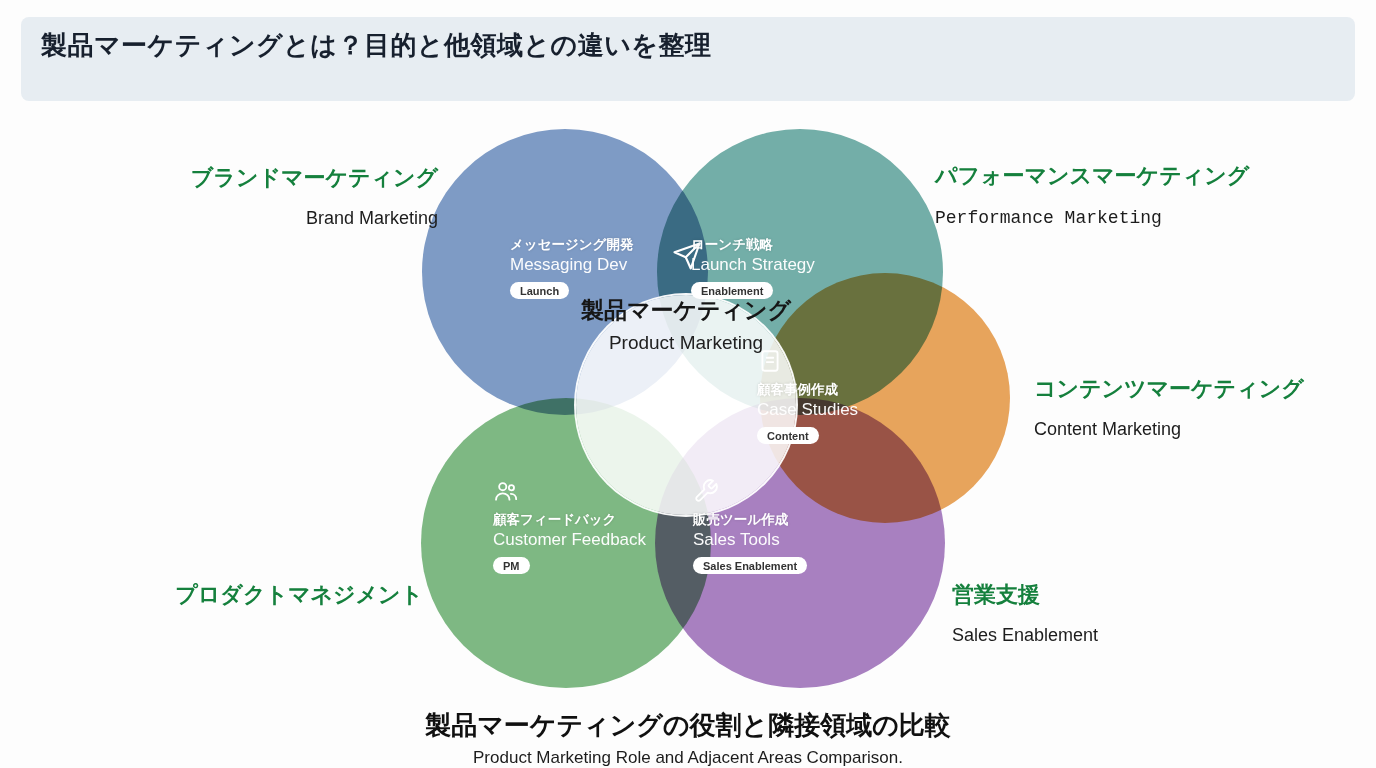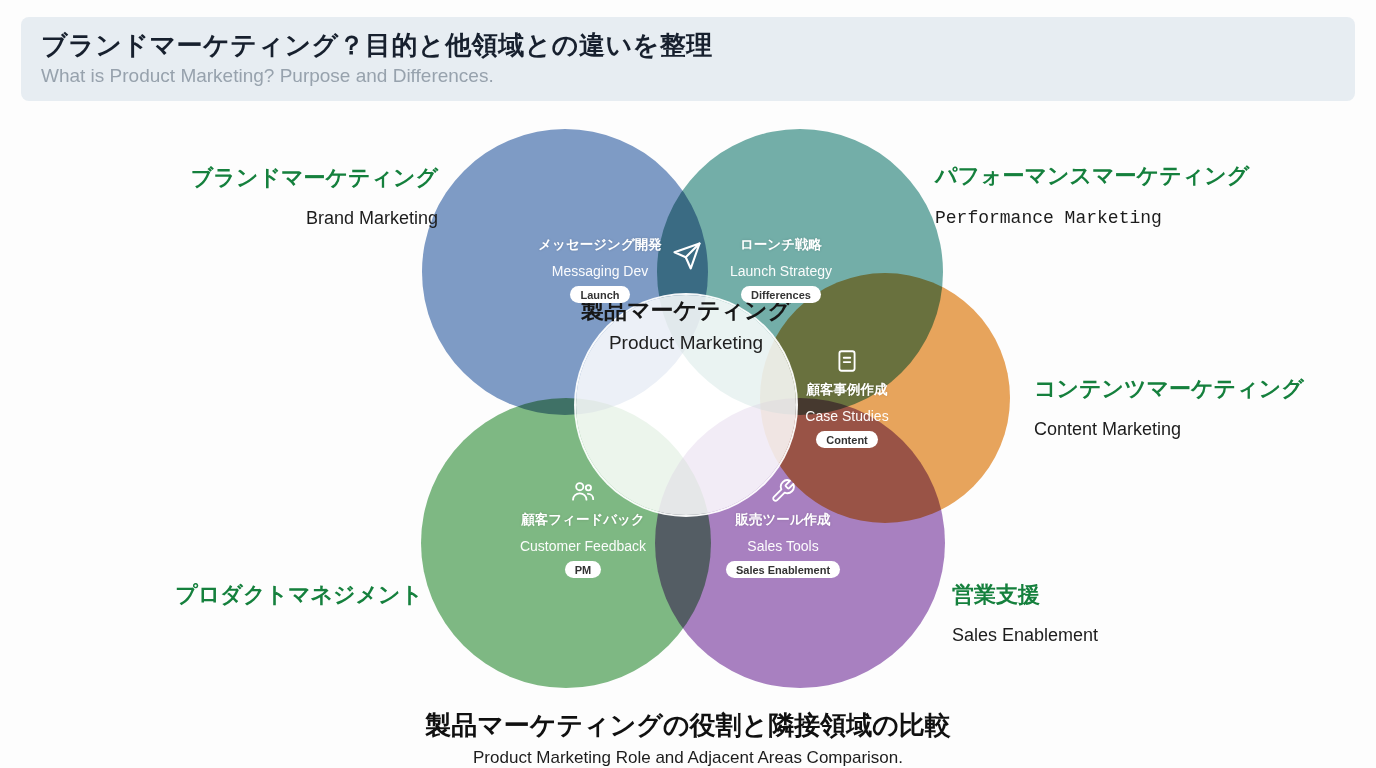--- a/index.html
+++ b/index.html
@@ -31,25 +31,25 @@
   .area-label { position:absolute; }
   .area-label .ja { font-size:22px; font-weight:bold; color:#15803d; line-height:1.2; }
   .area-label .en { font-size:18px; color:#1c1c1c; margin-top:17px; }
   .al-brand   { left:140px; top:165px; width:298px; text-align:right; }
   .al-perf    { left:935px; top:165px; width:320px; text-align:left;font-family:Liberation Mono, monospace; }
   .al-content { left:1034px; top:376px; width:300px; text-align:left; }
   .al-pm      { left:140px; top:582px; width:283px; text-align:right; }
   .al-sales   { left:952px; top:582px; width:280px; text-align:left; }
 
   
-  .overlap { position:absolute; width:180px; transform:translateX(-50%); text-align:center; color:#fff; }
+  .overlap { position:absolute; width:180px; transform:translateX(-50%); text-align:left; color:#fff; }
   .overlap .ovicon { display:inline-block; width:26px; height:26px; margin-bottom:3px; }
   .overlap .ovicon svg { width:26px; height:26px; display:block; margin:0 auto; }
   .overlap .ja { font-size:13.5px; font-weight:bold; text-shadow:0 0 3px rgba(0,0,0,0.15); }
-  .overlap .en { font-size:14px; margin-top:9px; opacity:0.97; }
+  .overlap .en { font-size:17px; margin-top:1px; opacity:0.97; }
   .overlap .badge { display:inline-block; margin-top:7px; background:#ffffff; color:#333;
                     font-size:11px; font-weight:bold; padding:2.5px 10px; border-radius:10px; }
   .ov-messaging { left:600px; top:236px; }
   .ov-launch    { left:781px; top:236px; }
   .ov-case      { left:847px; top:348px; }
   .ov-feedback  { left:583px; top:478px; }
   .ov-salestools{ left:783px; top:478px; }
 
   .plane-icon { position:absolute; left:672px; top:241px; width:30px; height:30px; }
   .plane-icon svg { width:30px; height:30px; }
@@ -58,22 +58,21 @@
   .caption { position:absolute; left:0; right:0; top:708px; text-align:center; }
   .caption .ja { font-size:26px; font-weight:bold; color:#101010; }
   .caption .en { font-size:17px; color:#1c1c1c; margin-top:5px; }
 </style>
 </head>
 <body>
 
 <div class="canvas">
 
   <div class="header" style="background: rgb(231, 237, 242);">
-    <div class="title">ブランドマーケティング？目的と他領域との違いを整理</div>
-    <div class="subtitle">What is Product Marketing? Purpose and Differences.</div>
+    <div class="title">製品マーケティングとは？目的と他領域との違いを整理</div>
   </div>
 
   <div class="circle c-brand" style="background: rgb(127, 156, 199);"></div>
   <div class="circle c-perf" style="background: rgb(116, 176, 169);"></div>
   <div class="circle c-content" style="background: rgb(233, 165, 93);"></div>
   <div class="circle c-pm" style="background: rgb(127, 186, 132);"></div>
   <div class="circle c-sales" style="background: rgb(169, 129, 194);"></div>
 
   <div class="center-circle">
     <div class="ja">製品マーケティング</div>
@@ -89,21 +88,21 @@
 
   <div class="overlap ov-messaging">
     <div class="ja">メッセージング開発</div>
     <div class="en">Messaging Dev</div>
     <div class="badge">Launch</div>
   </div>
 
   <div class="overlap ov-launch">
     <div class="ja">ローンチ戦略</div>
     <div class="en">Launch Strategy</div>
-    <div class="badge">Differences</div>
+    <div class="badge">Enablement</div>
   </div>
 
   <div class="overlap ov-case">
     <span class="ovicon">
       <svg viewBox="0 0 24 24" fill="none" stroke="#ffffff" stroke-width="1.7" stroke-linecap="round" stroke-linejoin="round">
         <rect x="5" y="3" width="14" height="18" rx="2"></rect>
         <line x1="9" y1="9" x2="15" y2="9"></line>
           <line x1="9" y1="13" x2="15" y2="13"></line>
       </svg>
     </span>

